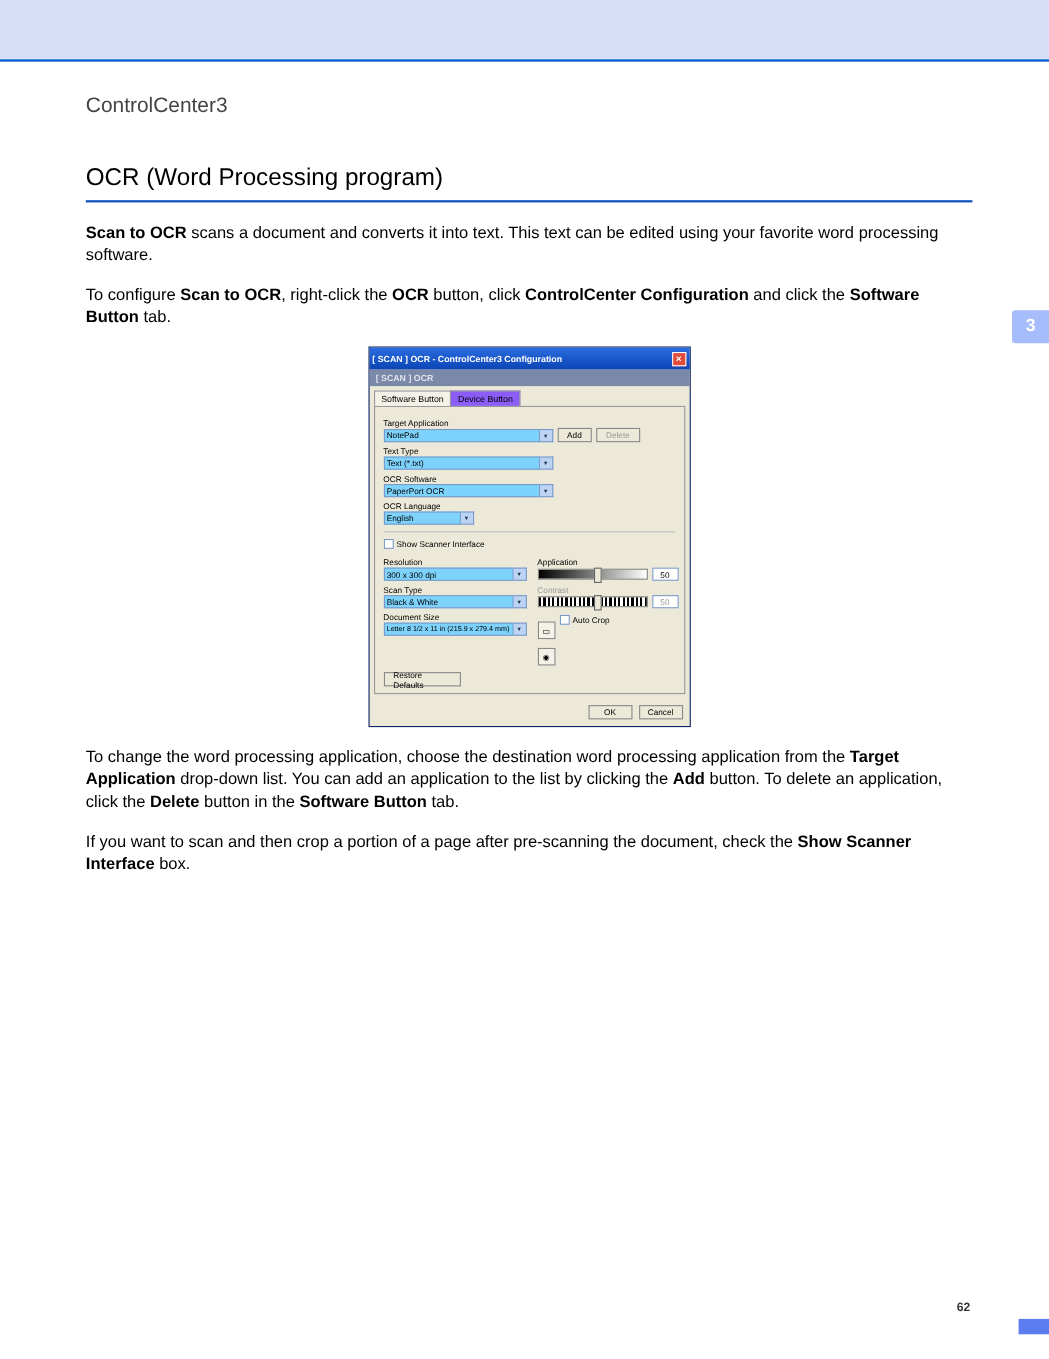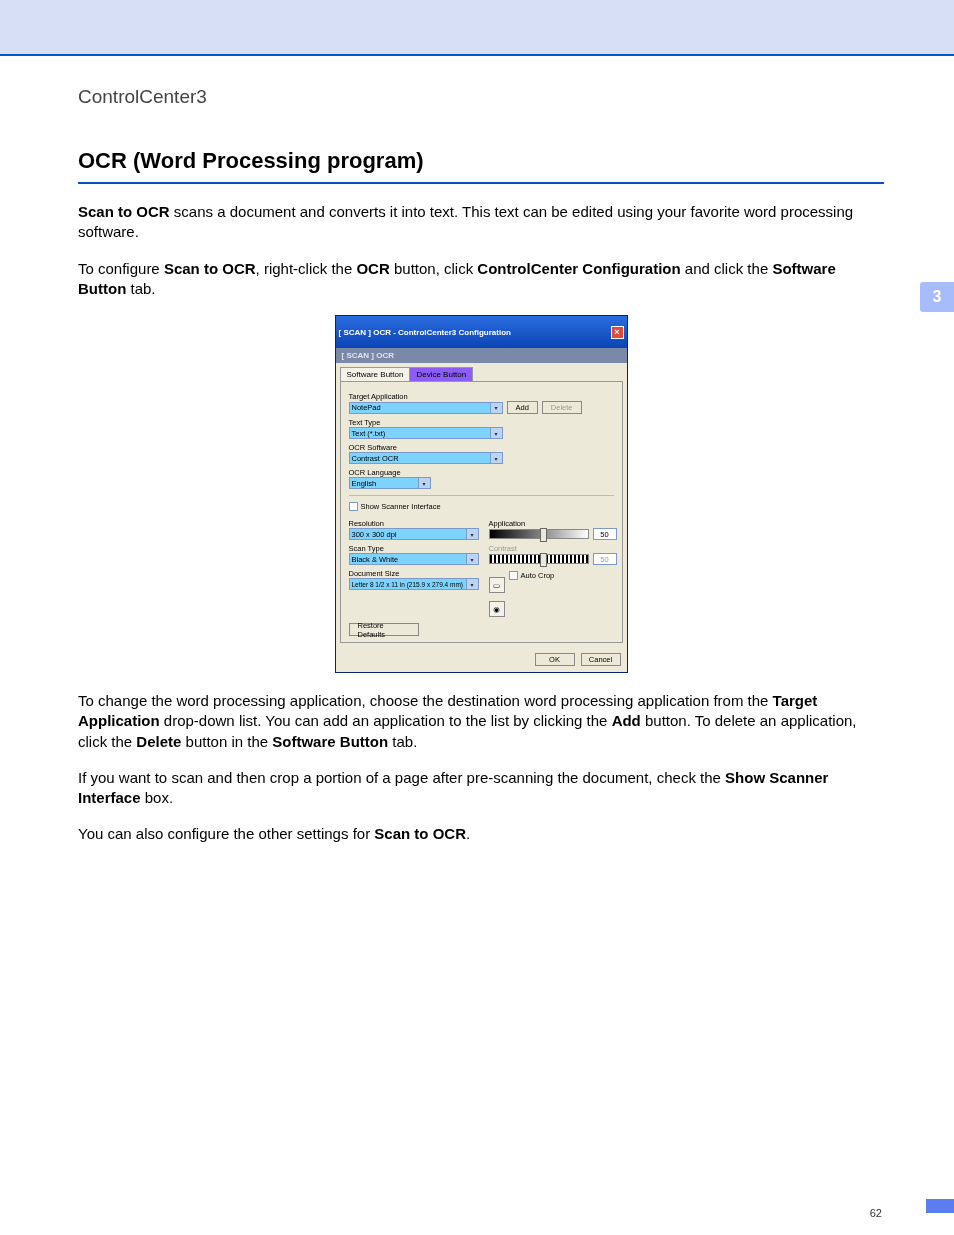--- a/index.html
+++ b/index.html
@@ -22,21 +22,21 @@
   .content {
     padding: 30px 70px 0 78px;
   }
   .breadcrumb {
     font-size: 19px;
     color: #444;
     margin-bottom: 40px;
   }
   .heading {
     font-size: 22px;
-    font-weight: bold;
+    font-weight: normal;
     margin: 0 0 8px 0;
   }
   .hr-blue {
     height: 2px;
     background: #0b4fbf;
     margin: 0 0 18px 0;
   }
   .para {
     font-size: 15px;
     line-height: 1.35;
@@ -51,21 +51,21 @@
   
   .win {
     width: 293px;
     background: #ece9d8;
     border: 1px solid #0a246a;
     font-family: "MS Sans Serif", Tahoma, Arial, sans-serif;
     font-size: 7.5px;
     color: #000;
   }
   .titlebar {
-    height: 32px;
+    height: 20px;
     background: linear-gradient(#2a6de0,#0b44b5);
     display: flex; align-items: center; justify-content: space-between;
     padding: 0 3px;
     color: #fff; font-size: 8px; font-weight: bold;
   }
   .closebtn {
     width: 13px; height: 13px; background:#e04b3a;
     border:1px solid #fff; display:flex; align-items:center; justify-content:center;
     color:#fff; font-size:9px; line-height:1; cursor:pointer;
   }
@@ -114,22 +114,22 @@
     top:282px;
     width:34px; height:30px;
     background:#a7bdfb;
     color:#fff;
     display:flex; align-items:center; justify-content:center;
     font-weight:bold; font-size:16px;
     border-top-left-radius:3px; border-bottom-left-radius:3px;
   }
   .page-num {
     position:absolute;
-    right:72px; bottom:16px;
-    font-size:11px; font-weight:normal; color:#333;
+    right:72px; bottom:40px;
+    font-size:11px; font-weight:bold; color:#333;
   }
   .corner-square {
     position:absolute;
     right:0; bottom:22px;
     width:28px; height:14px;
     background:#5b7df0;
   }
   .bold { font-weight:bold; }
   .ginline { display:inline; }
   .disabled-lbl { color:#999; }
@@ -179,21 +179,21 @@
         </div>
 
         <div class="lbl">Text Type</div>
         <div class="combo">
           <div class="combo-input" style="width:142px">Text (*.txt)</div>
           <div class="combo-btn">▾</div>
         </div>
 
         <div class="lbl">OCR Software</div>
         <div class="combo">
-          <div class="combo-input" style="width:142px">Contrast OCR</div>
+          <div class="combo-input" style="width:142px">PaperPort OCR</div>
           <div class="combo-btn">▾</div>
         </div>
 
         <div class="lbl">OCR Language</div>
         <div class="combo">
           <div class="combo-input" style="width:70px">English</div>
           <div class="combo-btn">▾</div>
         </div>
 
         <div class="section-sep"></div>
@@ -262,20 +262,17 @@
   </div>
 
   <p class="para">
     <span class="ginline">To change the word processing application, choose the destination word processing application from the </span><span class="bold ginline">Target Application</span><span class="ginline"> drop-down list. You can add an application to the list by clicking the </span><span class="bold ginline">Add</span><span class="ginline"> button. To delete an application, click the </span><span class="bold ginline">Delete</span><span class="ginline"> button in the </span><span class="bold ginline">Software Button</span><span class="ginline"> tab.</span>
   </p>
 
   <p class="para">
     <span class="ginline">If you want to scan and then crop a portion of a page after pre-scanning the document, check the </span><span class="bold ginline">Show Scanner Interface</span><span class="ginline"> box.</span>
   </p>
 
-  <p class="para">
-    <span class="ginline">You can also configure the other settings for </span><span class="bold ginline">Scan to OCR</span><span class="ginline">.</span>
-  </p>
 </div>
 
 <div class="side-tab">3</div>
 <div class="page-num">62</div>
 <div class="corner-square"></div>
 
 </body></html>

